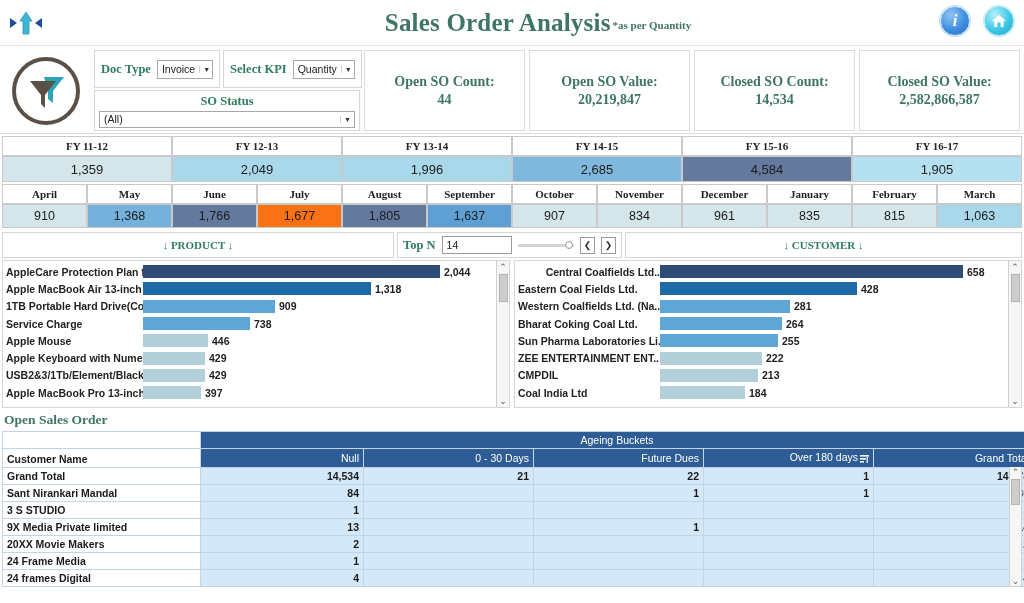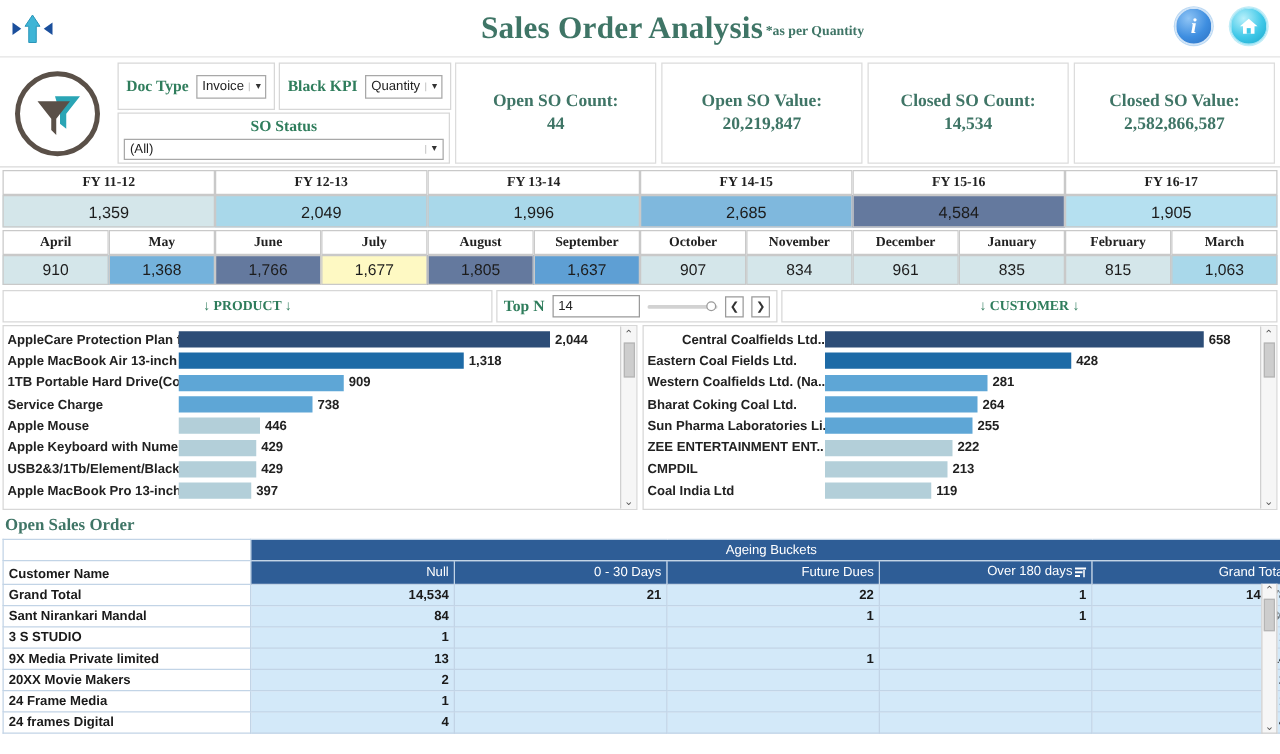--- a/index.html
+++ b/index.html
@@ -237,21 +237,21 @@
     <div class="filters">
       <div class="filter-row">
         <div class="fbox doc">
           <span class="flabel">Doc Type</span>
           <div class="fselect">
             <span>Invoice</span>
             <span class="caret">▼</span>
           </div>
         </div>
         <div class="fbox kpi">
-          <span class="flabel">Black KPI</span>
+          <span class="flabel">Select KPI</span>
           <div class="fselect">
             <span>Quantity</span>
             <span class="caret">▼</span>
           </div>
         </div>
       </div>
       <div class="fbox status">
         <div class="status-title">SO Status</div>
         <div class="status-select">
           <span>(All)</span>
@@ -311,21 +311,21 @@
         <div class="gcell mo-head">November</div>
         <div class="gcell mo-head">December</div>
         <div class="gcell mo-head">January</div>
         <div class="gcell mo-head">February</div>
         <div class="gcell mo-head">March</div>
       </div>
     <div class="grid-row" id="mo-val-row">
         <div class="gcell mo-val" style="background: rgb(212, 230, 234);">910</div>
         <div class="gcell mo-val" style="background: rgb(116, 178, 220);">1,368</div>
         <div class="gcell mo-val" style="background: rgb(100, 121, 158);">1,766</div>
-        <div class="gcell mo-val" style="background: #fef9c3;">1,677</div>
+        <div class="gcell mo-val" style="background: #f97316;">1,677</div>
         <div class="gcell mo-val" style="background: rgb(100, 121, 158);">1,805</div>
         <div class="gcell mo-val" style="background: rgb(94, 159, 212);">1,637</div>
         <div class="gcell mo-val" style="background: rgb(212, 230, 234);">907</div>
         <div class="gcell mo-val" style="background: rgb(212, 230, 234);">834</div>
         <div class="gcell mo-val" style="background: rgb(212, 230, 234);">961</div>
         <div class="gcell mo-val" style="background: rgb(212, 230, 234);">835</div>
         <div class="gcell mo-val" style="background: rgb(212, 230, 234);">815</div>
         <div class="gcell mo-val" style="background: rgb(169, 216, 234);">1,063</div>
       </div>
   </div>
@@ -459,21 +459,21 @@
             <div class="bar-label" style="width: 145px;">CMPDIL</div>
             <div class="bar-area">
               <div class="bar" style="width: 98px; background: rgb(179, 207, 217);"></div>
               <span class="bar-val">213</span>
             </div>
           </div>
           <div class="bar-row">
             <div class="bar-label" style="width: 145px;">Coal India Ltd</div>
             <div class="bar-area">
               <div class="bar" style="width: 85px; background: rgb(179, 207, 217);"></div>
-              <span class="bar-val">119</span>
+              <span class="bar-val">184</span>
             </div>
           </div>
         </div>
       <div class="sbar">
         <span>⌃</span>
         <div class="sbar-thumb" style="height:28px;margin-bottom:auto;margin-top:2px;"></div>
         <span>⌄</span>
       </div>
     </div>
   </div>

